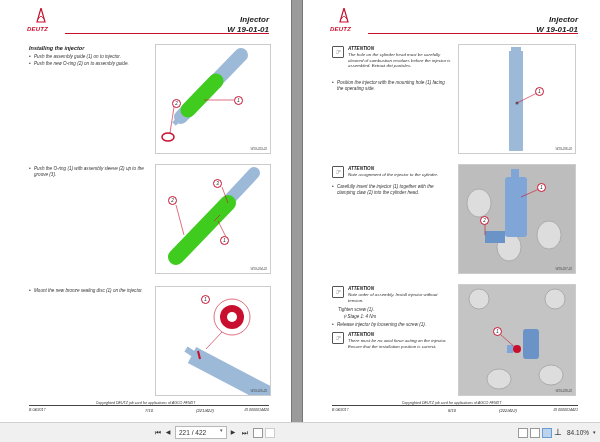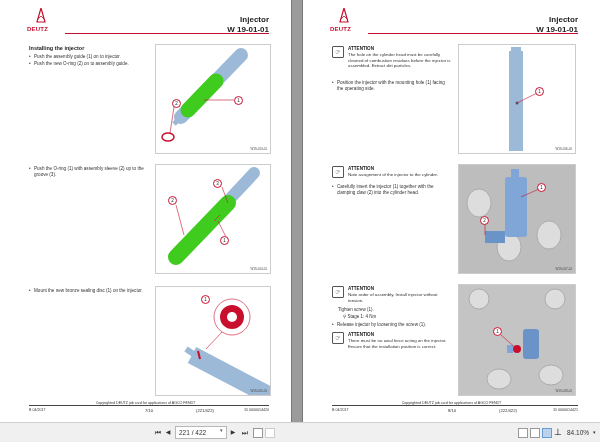--- a/index.html
+++ b/index.html
@@ -1,19 +1,19 @@
 <!DOCTYPE html>
 <html><head>
   <meta charset="utf-8">
   <style>
     * { box-sizing: border-box; margin: 0; padding: 0; }
     html, body { width: 600px; height: 442px; overflow: hidden; }
     body { background: #9b9b9b; font-family: "Liberation Sans", sans-serif; position: relative; }
 
-    .viewer { position: absolute; left: 0; top: 0; width: 600px; height: 422px; background: #9b9b9b; }
+    .viewer { position: absolute; left: 0; top: 0; width: 600px; height: 422px; background: #9b9b9b; font-style: italic; }
     .page { position: absolute; top: 0; width: 288px; height: 422px; background: #fff; overflow: hidden; }
     .page.left { left: 0; width: 292px; border-right: 1px solid #777; }
     .page.right { left: 302px; width: 298px; border-left: 1px solid #777; }
 
     .logo { position: absolute; left: 27px; top: 8px; width: 30px; height: 26px; }
     .logo svg { display: block; }
     .logo-text { position: absolute; left: 0; top: 18px; width: 28px; font-size: 6px; font-weight: bold; color: #c8102e; letter-spacing: 0.2px; }
 
     .hdr-title { position: absolute; right: 22px; top: 15px; font-size: 8px; font-weight: bold; color: #222; text-align: right; }
     .hdr-code { position: absolute; right: 22px; top: 25px; font-size: 8px; font-weight: bold; color: #222; text-align: right; }

